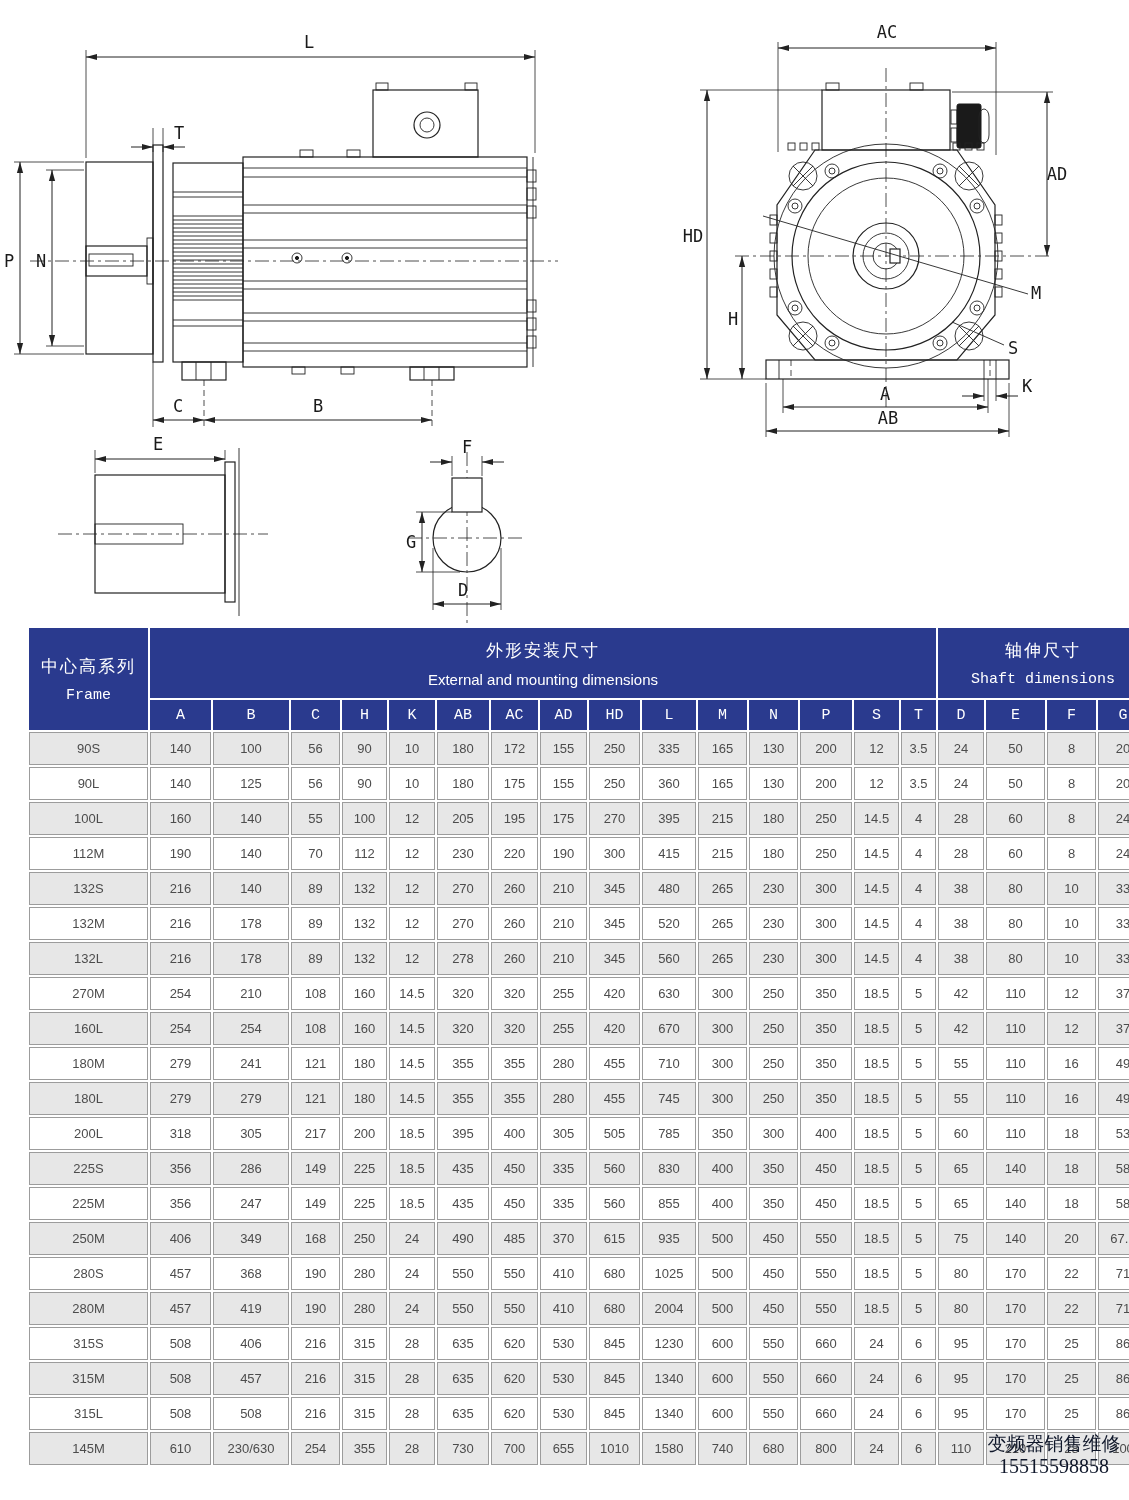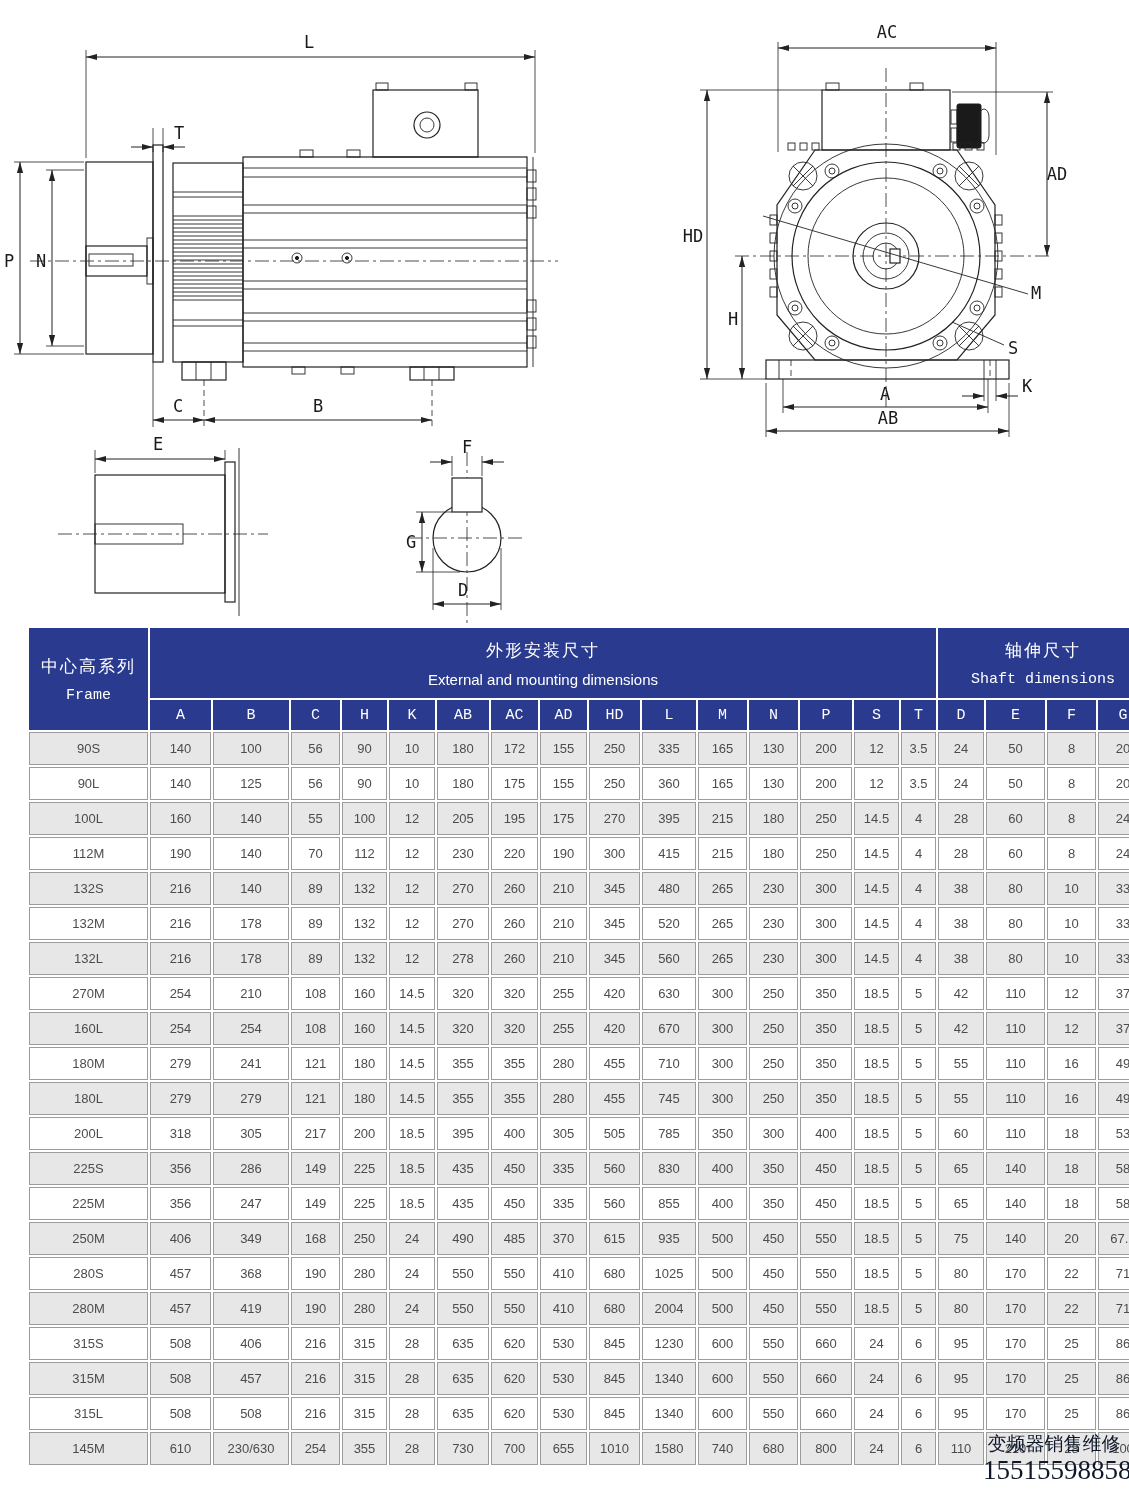--- a/index.html
+++ b/index.html
@@ -35,21 +35,21 @@
     overflow:hidden;white-space:nowrap;
   }
   tr.r-gray td{background:#e7e7e7;}
   tr.r-white td{background:#ffffff;}
   
   .watermark{
     position:absolute;left:983px;top:1433px;width:142px;text-align:center;
     font-family:"Liberation Serif","DejaVu Serif",serif;line-height:1.15;z-index:5;
   }
   .watermark .wm1{font-size:19px;letter-spacing:0px;}
-  .watermark .wm2{font-size:27px;}
+  .watermark .wm2{font-size:20px;}
 </style>
 </head>
 <body>
 
 <div class="drawings">
 <svg width="1129" height="650" viewBox="0 0 1129 650">
   <defs>
     <marker id="ah" viewBox="0 0 12 12" refX="12" refY="6" markerWidth="11" markerHeight="11" orient="auto-start-reverse">
       <path d="M12,6 L0,2.6 L0,9.4 Z" fill="#222"></path>
     </marker>

